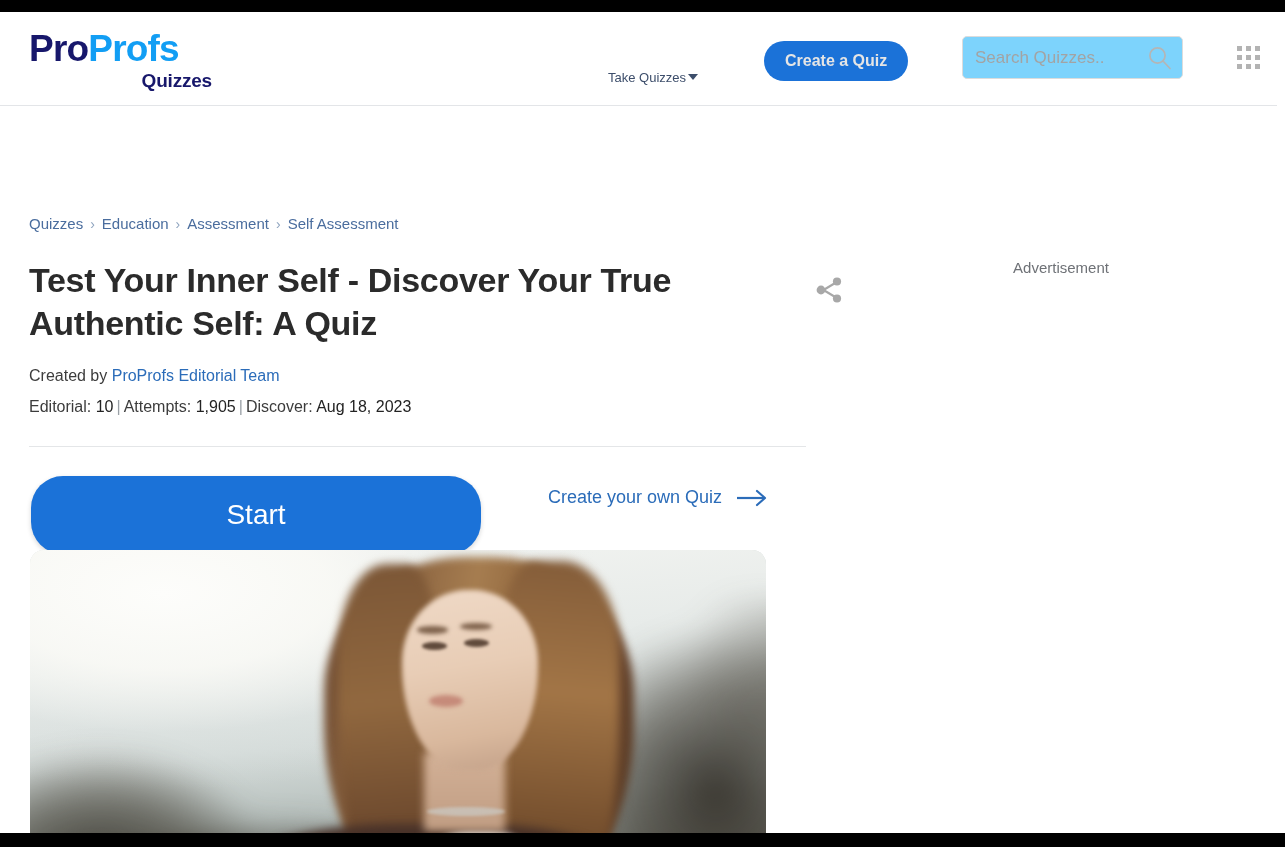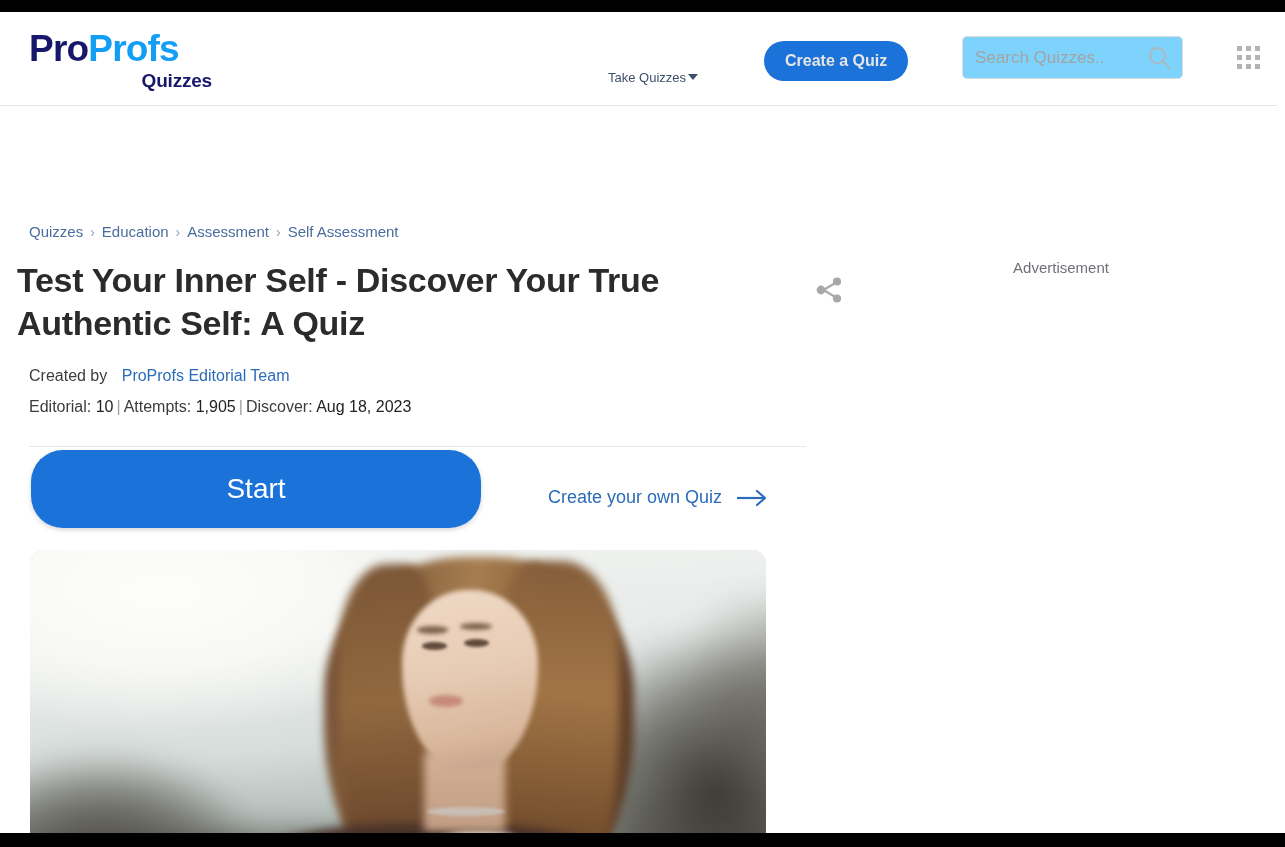--- a/index.html
+++ b/index.html
@@ -167,38 +167,38 @@
   .content {
     position: relative;
     width: 1285px;
     height: 731px;
     background: #ffffff;
   }
 
   .breadcrumb {
     position: absolute;
     left: 29px;
-    top: 117px;
+    top: 109px;
     font-size: 15px;
     color: #4a6d9e;
     white-space: nowrap;
   }
   .breadcrumb a {
     color: #4a6d9e;
     text-decoration: none;
   }
   .breadcrumb .sep {
     color: #8fa4bf;
     padding: 0 7px;
     font-size: 14px;
   }
 
   .quiz-title {
     position: absolute;
-    left: 17px;
+    left: 29px;
     top: 153px;
     width: 700px;
     font-size: 34px;
     font-weight: 700;
     line-height: 1.26;
     color: #2b2b2b;
     letter-spacing: -0.3px;
   }
 
   .share-icon {
@@ -224,21 +224,20 @@
     position: absolute;
     left: 29px;
     top: 261px;
     font-size: 16px;
     color: #3c3c3c;
     white-space: nowrap;
   }
   .created-by a {
     color: #2b6cb9;
     text-decoration: none;
-    margin-left: 10px;
   }
 
   .quiz-meta {
     position: absolute;
     left: 29px;
     top: 292px;
     font-size: 16px;
     color: #3c3c3c;
     white-space: nowrap;
   }
@@ -250,21 +249,21 @@
     left: 29px;
     top: 340px;
     width: 777px;
     height: 1px;
     background: #e4e6e8;
   }
 
   .btn-start {
     position: absolute;
     left: 31px;
-    top: 344px;
+    top: 370px;
     width: 450px;
     height: 78px;
     border: none;
     border-radius: 32px;
     background: #1b72d8;
     color: #ffffff;
     font-family: "Liberation Sans", sans-serif;
     font-size: 28px;
     font-weight: 400;
     cursor: pointer;

